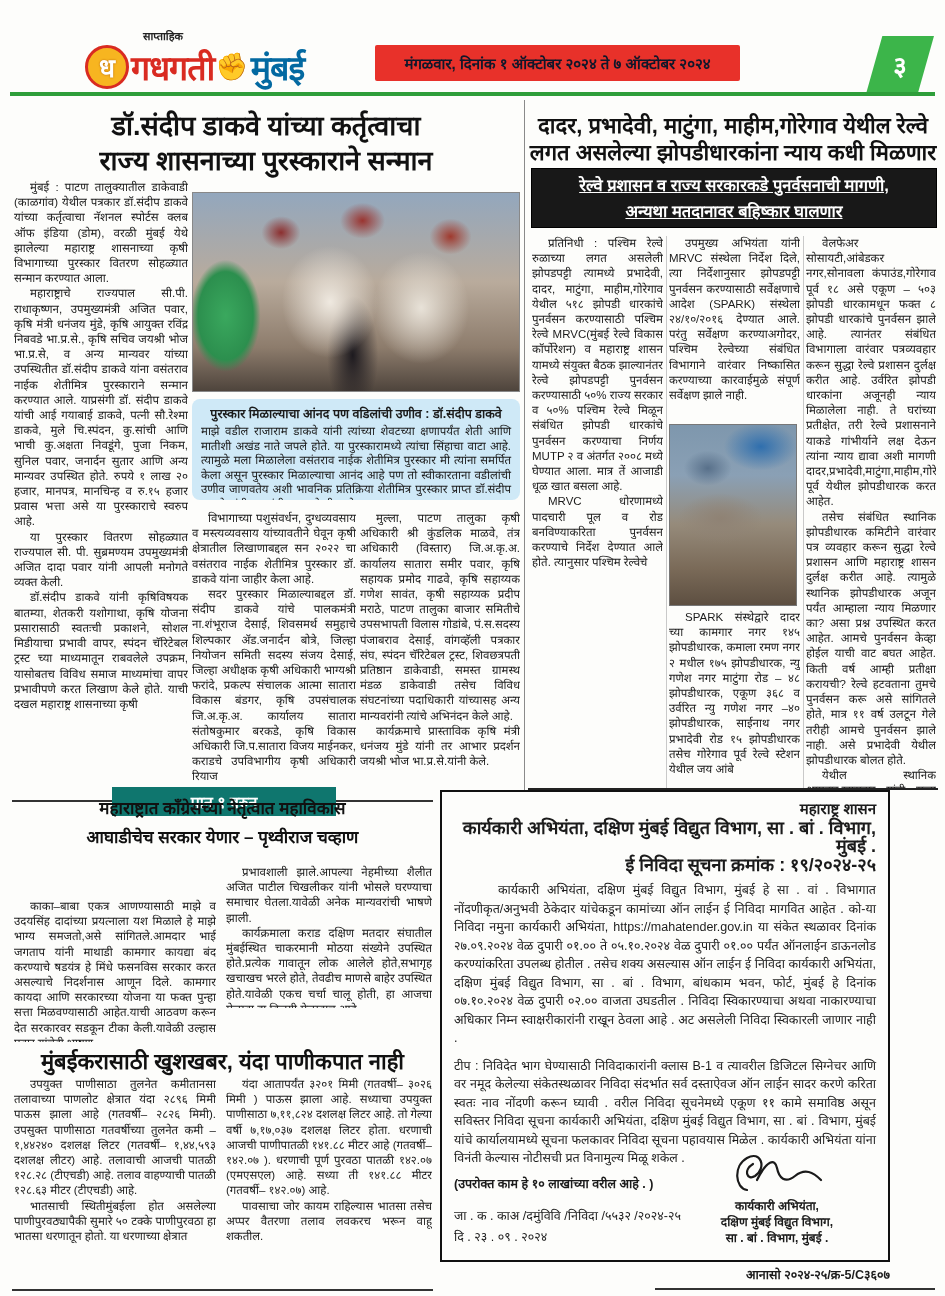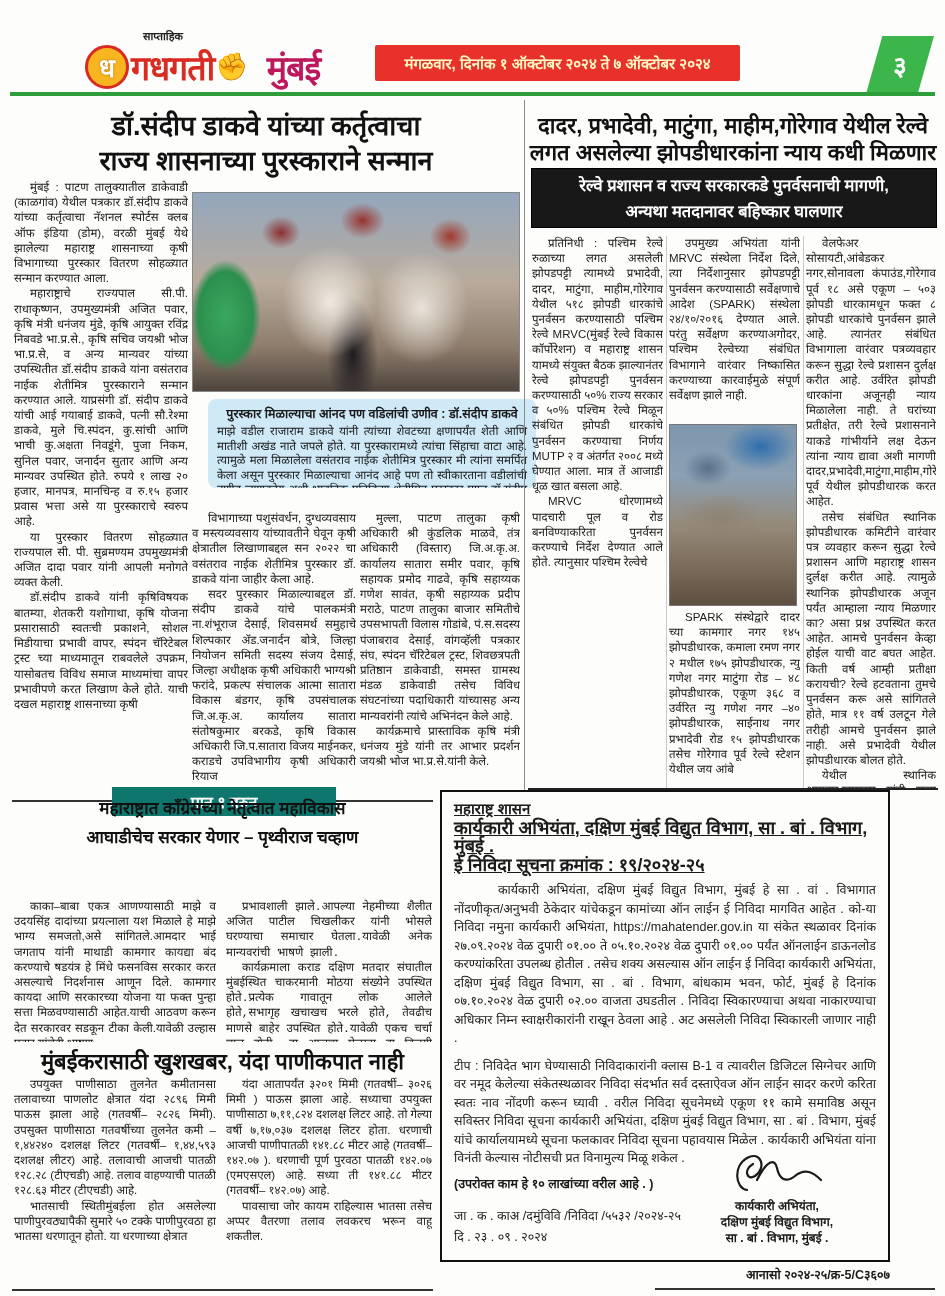--- a/index.html
+++ b/index.html
@@ -14,24 +14,24 @@
   .weekly { font-size:11px; font-weight:bold; color:#222; margin-left:58px; }
   .logo-row { display:flex; align-items:center; gap:2px; margin-top:1px; }
   .dha-circle {
     width:44px; height:44px; border-radius:50%;
     background:#f7b520; border:3px solid #d92b21; color:#fff;
     font-size:26px; font-weight:bold; display:flex; align-items:center; justify-content:center;
     text-shadow:0 0 2px #b35c00;
   }
   .logo-main { font-size:34px; font-weight:bold; color:#d92b21; letter-spacing:-1px; }
   .fist { font-size:26px; color:#d6169b; transform:rotate(-8deg); }
-  .logo-city { font-size:34px; font-weight:bold; color:#be185d; letter-spacing:-1px;margin-left:16px; }
+  .logo-city { font-size:34px; font-weight:bold; color:#0369a1; letter-spacing:-1px; }
   .date-box {
     position:absolute; left:375px; top:45px; width:365px; height:36px;
-    background:#e8312a; color:#fef9c3; font-weight:bold; font-size:15px;
+    background:#e8312a; color:#0f172a; font-weight:bold; font-size:15px;
     display:flex; align-items:center; justify-content:center; border-radius:2px;
   }
   .page-badge {
     position:absolute; left:866px; top:36px; width:68px; height:58px;
     background:#3cb54a; color:#fff; font-size:26px; font-weight:bold;
     display:flex; align-items:center; justify-content:center;
     clip-path:polygon(24% 0, 100% 0, 76% 100%, 0 100%);
   }
   .green-rule { position:absolute; left:10px; top:92px; width:925px; height:4px; background:#2e9e3a; }
 
@@ -47,39 +47,40 @@
       radial-gradient(50px 80px at 10% 62%, #3aa85e 0%, #2c8f4e 55%, rgba(0,0,0,0) 70%),
       radial-gradient(26px 22px at 27% 20%, #8c2f2f 0%, rgba(140,47,47,0) 75%),
       radial-gradient(30px 24px at 52% 14%, #9a3430 0%, rgba(154,52,48,0) 75%),
       radial-gradient(28px 24px at 79% 22%, #a03a2e 0%, rgba(160,58,46,0) 75%),
       radial-gradient(60px 70px at 42% 55%, #efe9e0 0%, rgba(239,233,224,0) 80%),
       radial-gradient(60px 70px at 70% 58%, #e8e2d8 0%, rgba(232,226,216,0) 80%),
       radial-gradient(30px 70px at 49% 82%, #1d1a1f 0%, rgba(29,26,31,0) 85%),
       linear-gradient(180deg, #93a7bd 0%, #b9ab9c 45%, #8d7c6c 78%, #4e443c 100%);
   }
   .bluebox {
-    position:absolute; left:208px; top:399px; width:328px; height:89px;
+    position:absolute; left:192px; top:399px; width:328px; height:101px;
     background:#cfe9f7; border-radius:8px; padding:6px 9px; overflow:hidden;
   }
   .bb-title { font-weight:bold; font-size:12.5px; text-align:center; margin-bottom:2px; }
   .bb-body { font-size:11.5px; line-height:14.6px; text-align:justify; }
   .lcol1 { left:14px;  top:180px; width:174px; height:618px; }
   .lcol2 { left:192px; top:511px; width:164px; height:286px; }
   .lcol3 { left:360px; top:511px; width:160px; height:286px; }
 
   
   .v-divider { position:absolute; left:524px; top:100px; width:1px; height:692px; background:#8a8a8a; }
 
   
   .r-headline { left:528px; top:106px; width:410px; font-size:22px; line-height:27px; }
   .subhead-box {
     position:absolute; left:531px; top:168px; width:406px; height:60px;
     background:#181818; color:#fff; font-weight:bold; font-size:16.5px; line-height:26px;
     display:flex; flex-direction:column; align-items:center; justify-content:center; text-align:center;
     border:1px solid #000;
+    text-decoration:underline;
   }
   .rcol1  { left:532px; top:236px; width:131px; height:552px; }
   .rcol2a { left:669px; top:236px; width:131px; height:186px; }
   .rcol2b { left:669px; top:610px; width:131px; height:178px; }
   .rcol3  { left:806px; top:236px; width:130px; height:552px; }
   .rvr1 { position:absolute; left:666px; top:236px; width:1px; height:552px; background:#c9c9c9; }
   .rvr2 { position:absolute; left:803px; top:236px; width:1px; height:552px; background:#c9c9c9; }
   .photo2 { position:absolute; left:669px; top:424px; width:128px; height:182px; border:1px solid #777;
     background:
       radial-gradient(46px 30px at 72% 12%, #2f6fae 0%, rgba(47,111,174,0) 80%),
@@ -91,33 +92,33 @@
 
   
   .mid-rule { position:absolute; left:12px; top:800px; width:421px; height:2px; background:#333; }
   .kicker {
     position:absolute; left:112px; top:787px; width:224px; height:29px;
     background:#0f766e; color:#fff; font-weight:bold; font-size:16px;
     display:flex; align-items:center; justify-content:center;
   }
   .s2-headline { left:12px; top:788px; width:421px; font-size:17px; line-height:29px; }
   .s2col1 { left:14px;  top:899px; width:202px; height:143px; }
-  .s2col2 { left:226px; top:899px; width:206px; height:143px;font-family:Liberation Mono, monospace; }
+  .s2col2 { left:226px; top:865px; width:206px; height:143px; }
   .s3-headline { left:12px; top:1043px; width:421px; font-size:22px; line-height:26px; }
   .s3col1 { left:14px;  top:1077px; width:202px; height:208px; }
   .s3col2 { left:226px; top:1077px; width:206px; height:208px; }
   .bl-rule { position:absolute; left:12px; top:1289px; width:421px; height:2px; background:#333; }
 
   
   .tender {
     position:absolute; left:440px; top:790px; width:450px; height:472px;
     border:2px solid #111; background:#fdfdfb; padding:8px 12px; overflow:hidden;
     font-size:12.5px; line-height:18.5px;
   }
-  .t-title { text-align:left; font-weight:bold; text-decoration:underline; }
+  .t-title { text-align:right; font-weight:bold; }
   .t-title.t1 { font-size:15px; }
   .t-title.t2, .t-title.t3 { font-size:18px; }
   .t-para { text-align:justify; margin-top:7px; }
   .t-para.ind { text-indent:44px; }
   .t-note { text-align:justify; margin-top:9px; }
   .t-bold { font-weight:bold; }
   .t-ref { margin-top:2px; }
   .t-refblock { margin-top:14px; }
   .signature-wrap { position:absolute; right:26px; bottom:14px; width:170px; text-align:center; }
   .sign-svg { display:block; margin:0 auto; }

